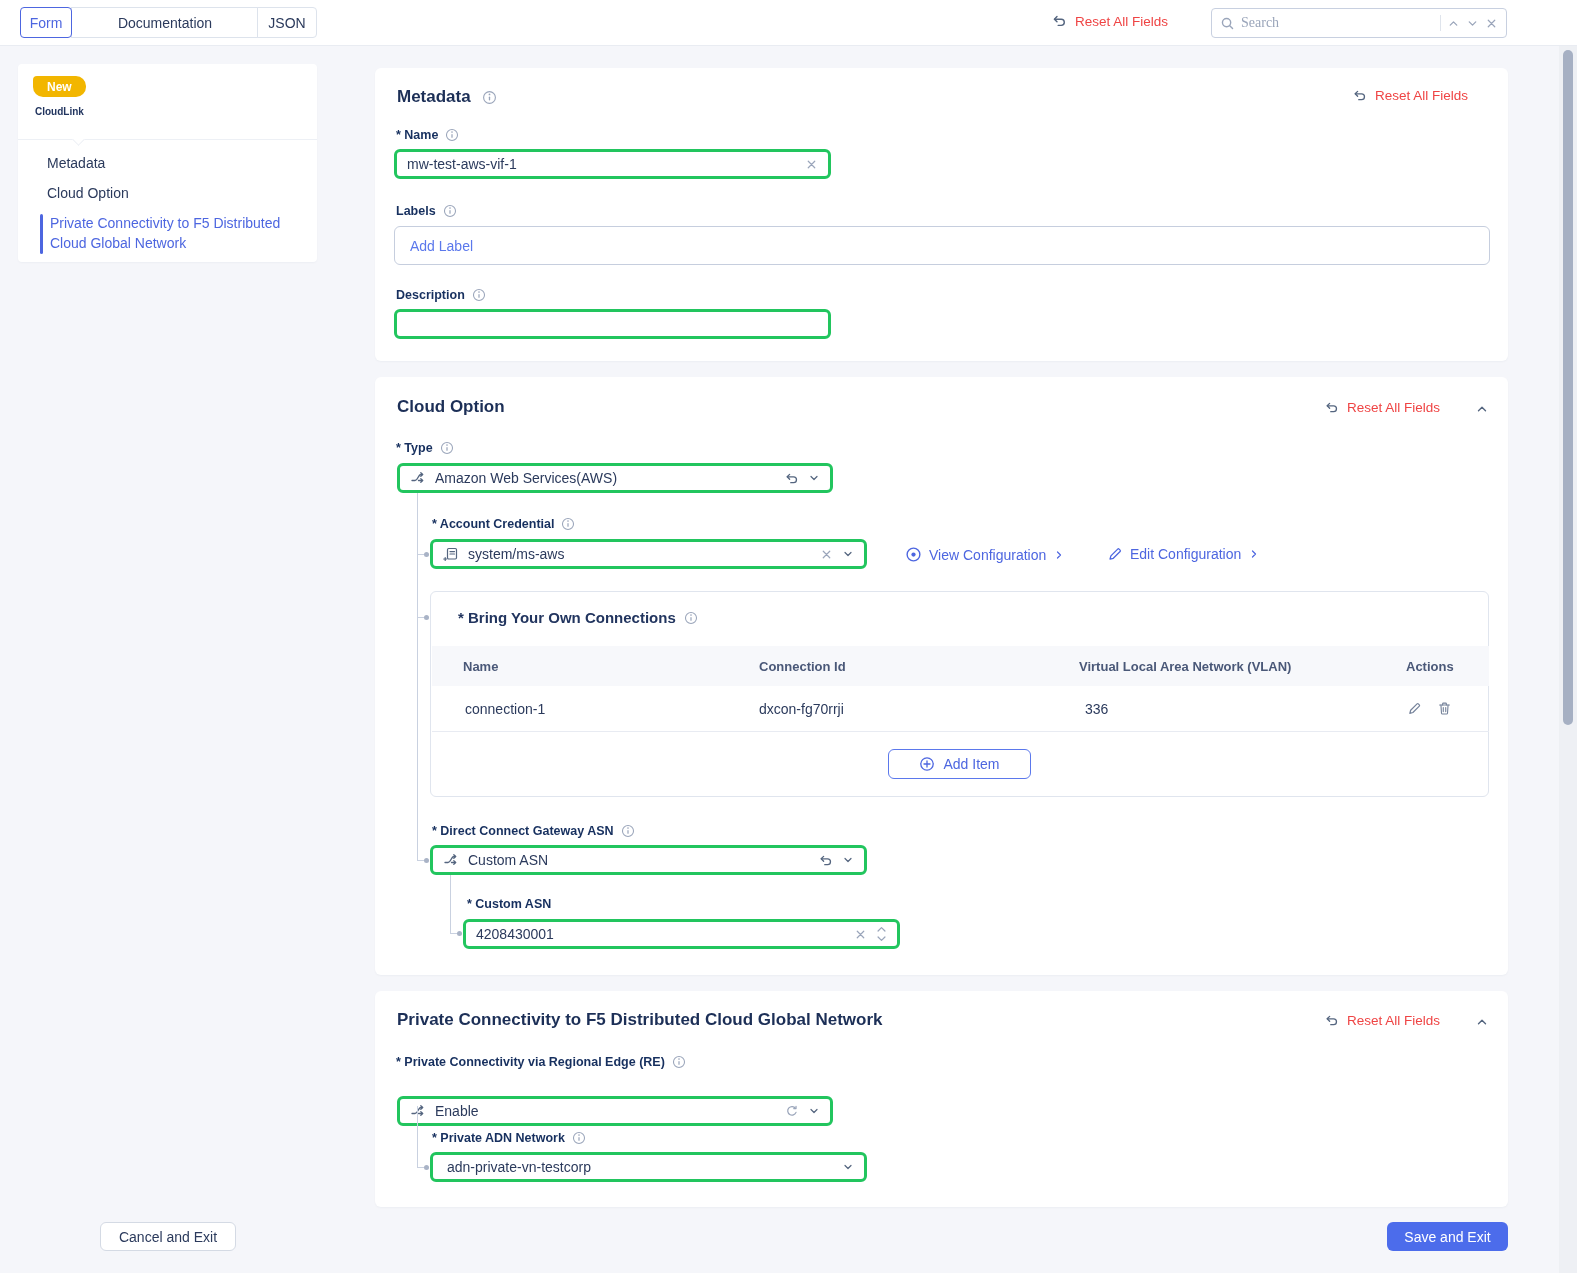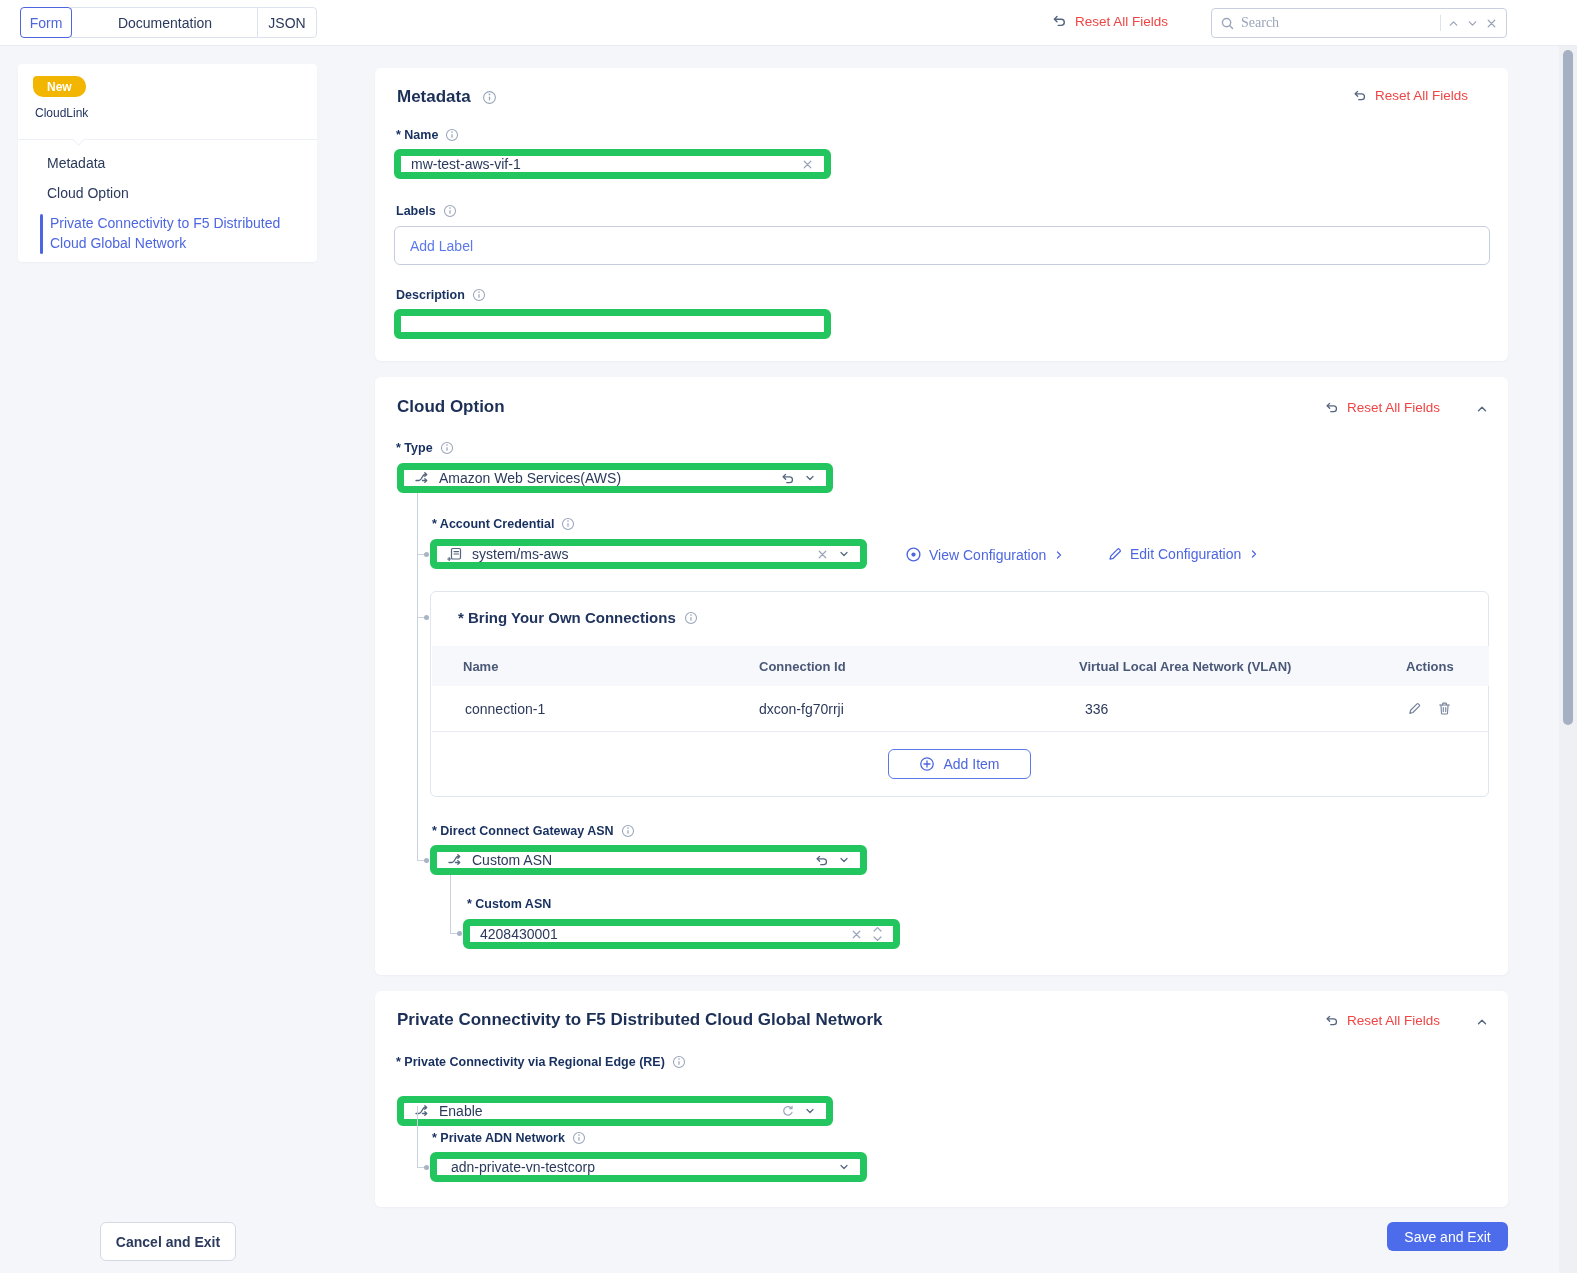--- a/index.html
+++ b/index.html
@@ -16,33 +16,33 @@
   .reset-link { display:flex; align-items:center; gap:8px; color:#ef4444; font-size:13.5px; cursor:pointer; }
   .searchbox { left:1211px; top:8px; width:296px; height:30px; border:1px solid #c8d0e0; border-radius:4px;
                background:#fff; display:flex; align-items:center; padding:0 8px; gap:6px; }
   .searchbox input { border:none; outline:none; flex:1; font-size:14px; color:#2b3a5c; font-family:Liberation Serif, serif; background:transparent; }
   .searchbox input::placeholder { color:#9aa5ba; }
 
   
   .side-card { left:18px; top:64px; width:299px; height:198px; background:#fff; border-radius:4px; box-shadow:0 1px 2px rgba(30,40,70,.04); }
   .badge { left:15px; top:12px; height:21px; padding:0 14px; background:#f2b600; color:#fff; font-size:12px; font-weight:bold;
            display:flex; align-items:center; border-radius:4px 10px 10px 10px; }
-  .side-title { left:17px; top:42px; font-size:12px; font-weight:normal; color:#22355f; }
+  .side-title { left:17px; top:42px; font-size:10px; font-weight:bold; color:#22355f; }
   .side-divider { left:0; top:75px; width:299px; height:1px; background:#edf0f5; }
   .side-notch { left:56px; top:71px; width:9px; height:9px; background:#fff; transform:rotate(45deg);
                 border-right:1px solid #edf0f5; border-bottom:1px solid #edf0f5; }
   .side-item { left:29px; font-size:14px; color:#2b3a5c; cursor:pointer; }
   .active-bar { left:22px; top:150px; width:3px; height:40px; background:#4d66e0; border-radius:2px; }
   .side-item-active { left:32px; top:149px; width:252px; font-size:14px; line-height:20px; color:#4d66e0; cursor:pointer; }
 
   
   .card { left:375px; width:1133px; background:#fff; border-radius:6px; box-shadow:0 1px 2px rgba(30,40,70,.04); }
   .card-title { font-size:17px; font-weight:bold; color:#1c2f57; }
   .lbl { font-size:12.5px; font-weight:bold; color:#17305f; display:flex; align-items:center; gap:7px; }
-  .field { height:30px; border:7px solid #22c55e; border-radius:6px; background:#fff; display:flex; align-items:center;
+  .field { height:30px; border:3px solid #22c55e; border-radius:6px; background:#fff; display:flex; align-items:center;
            padding:0 10px; font-size:14px; color:#2b3a5c; gap:9px; }
   .field .grow { flex:1; }
   .field input { border:none; outline:none; font-size:14px; color:#2b3a5c; font-family:inherit; flex:1; background:transparent; }
   .link { display:flex; align-items:center; gap:7px; color:#4d66e0; font-size:14px; cursor:pointer; }
   .icon { display:inline-flex; align-items:center; justify-content:center; flex:none; }
   .gray-ic { color:#76839b; }
   .dim-ic { color:#9aa5ba; }
   .navy-ic { color:#54657f; }
 
   
@@ -502,21 +502,21 @@
     <div class="abs field" style="left:55px;top:161px;width:437px;padding-left:14px;">
       <span class="grow">adn-private-vn-testcorp</span>
       <span class="icon navy-ic">
         <svg width="12" height="12" viewBox="0 0 16 16" fill="none" stroke="currentColor" stroke-width="1.6" stroke-linecap="round" stroke-linejoin="round">
             <path d="m4 6 4 4 4-4"></path>
           </svg>
       </span>
     </div>
   </div>
 
-  <div class="abs btn-outline-gray" style="left:100px;top:1222px;width:136px;height:39px;font-weight:bold;">
+  <div class="abs btn-outline-gray" style="left:100px;top:1222px;width:136px;height:29px;">
     <span>Cancel and Exit</span>
   </div>
   <div class="abs btn-primary" style="left:1387px;top:1222px;width:121px;height:29px;">
     <span>Save and Exit</span>
   </div>
 
   <div class="abs sb-track"></div>
   <div class="abs sb-thumb"></div>
 
 </div>

